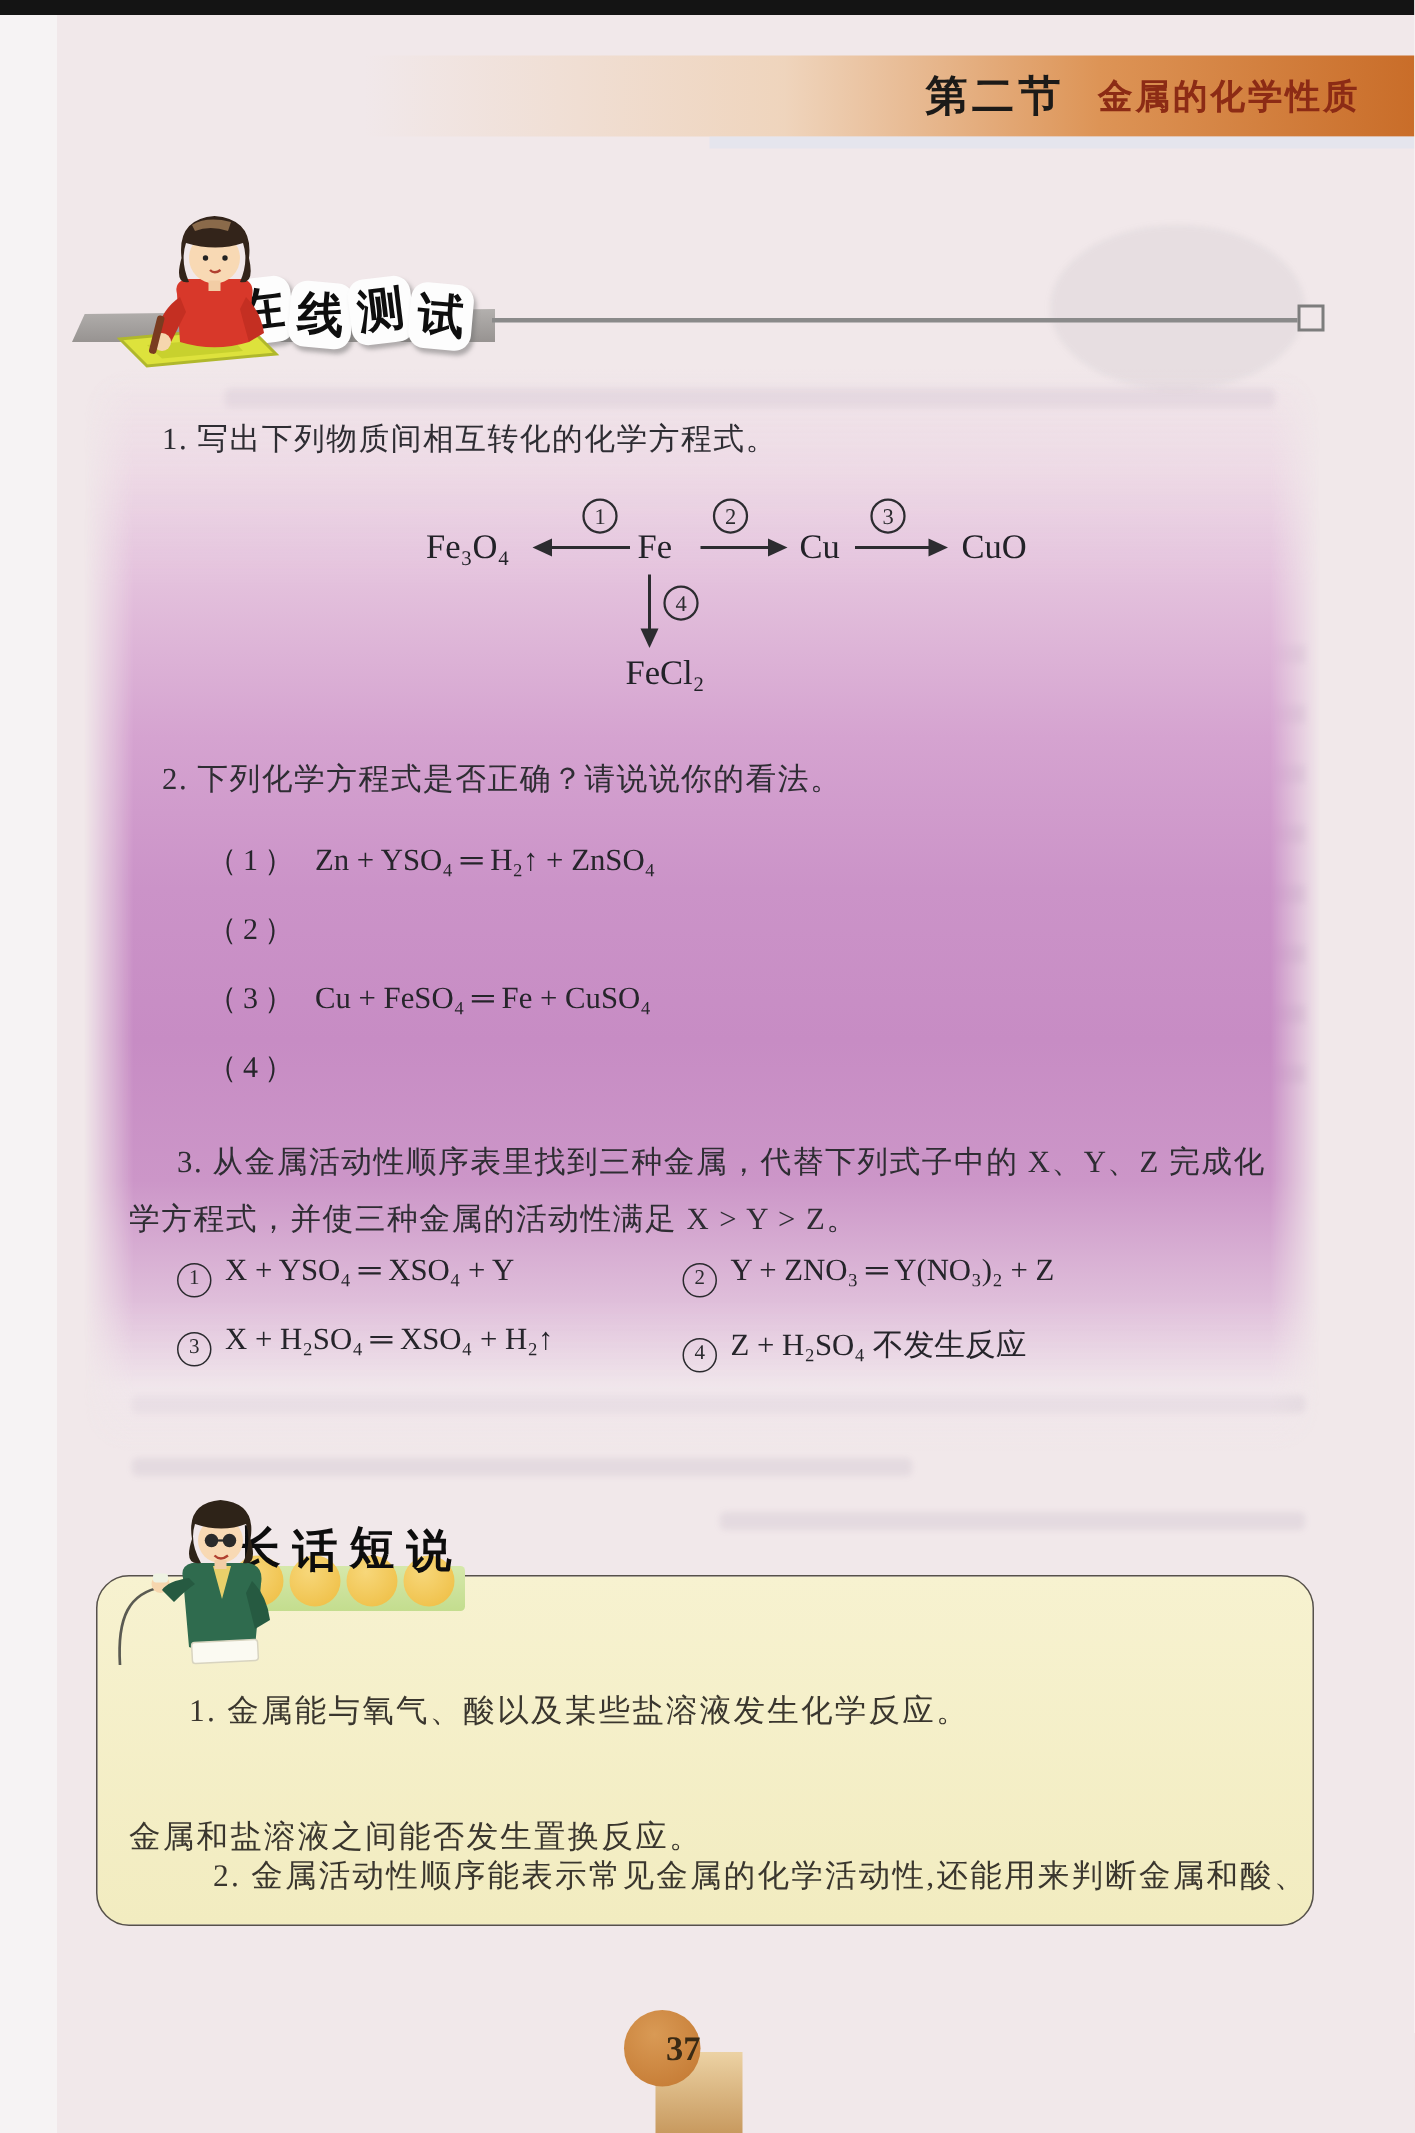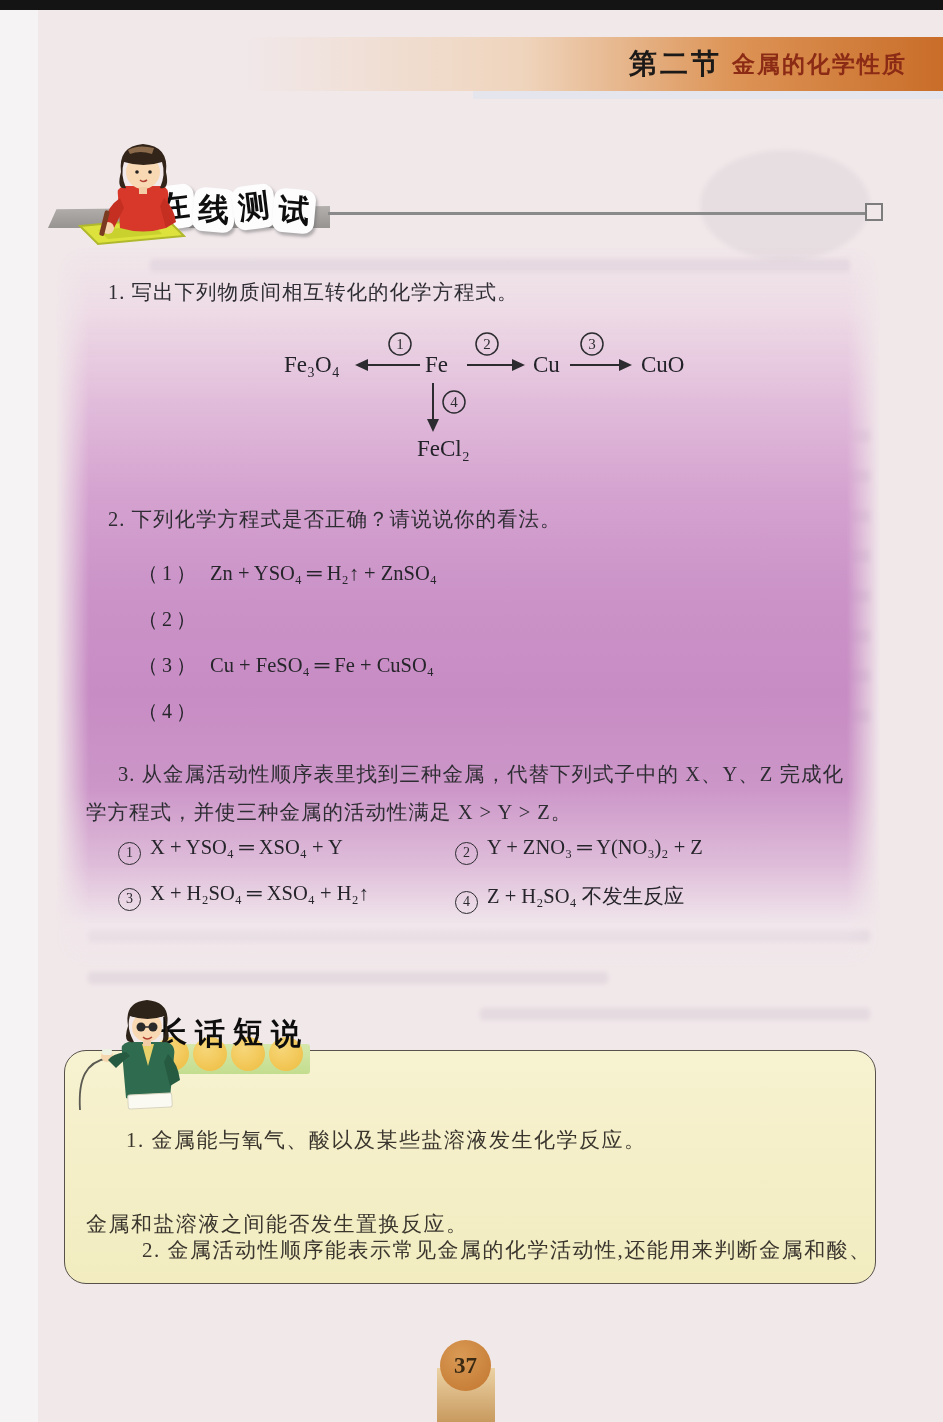--- a/index.html
+++ b/index.html
@@ -8,21 +8,21 @@
   .abs{position:absolute;}
   .top-strip{left:0;top:0;width:943px;height:10px;background:#141414;}
   .left-margin{left:0;top:10px;width:38px;height:1412px;background:#f6f3f4;}
 
   
   .header-band{right:0;top:37px;width:700px;height:54px;
     background:linear-gradient(90deg,rgba(241,233,234,0) 0%,rgba(238,202,164,.65) 40%,#dd9456 70%,#c96d29 100%);
     display:flex;align-items:center;justify-content:flex-end;padding-right:36px;box-sizing:border-box;}
   .band-underline{right:0;top:91px;width:470px;height:8px;background:rgba(219,226,238,.55);}
   .sec-label{font-family:"Liberation Sans","DejaVu Sans",sans-serif;font-weight:900;font-size:28px;color:#1c1a18;letter-spacing:3px;}
-  .sec-title{font-weight:700;font-size:23px;color:#8c2b15;margin-left:10px;letter-spacing:2px;}
+  .sec-title{font-weight:700;font-size:23px;color:#8c2b15;margin-left:22px;letter-spacing:2px;}
 
   
   .gray-bar{left:48px;top:206px;width:282px;height:22px;background:linear-gradient(180deg,#b3b0ae,#979391);
     clip-path:polygon(3% 15%,100% 0,100% 100%,0 100%);}
   .gray-line{left:328px;top:212px;width:538px;height:3px;background:#8a8a8a;}
   .end-square{left:865px;top:203px;width:14px;height:14px;border:2.5px solid #7d7d7d;background:#f1e8ea;}
   .bubble{width:42px;height:44px;background:#fdfdfd;border-radius:11px;box-shadow:2px 3px 3px rgba(110,110,110,.5);
     display:flex;align-items:center;justify-content:center;}
   .bubble span{font-family:"Liberation Sans","DejaVu Sans",sans-serif;font-weight:900;font-size:31px;color:#0e0e0e;}
   .tilt-a{transform:rotate(-7deg);} .tilt-b{transform:rotate(5deg);}
@@ -45,22 +45,22 @@
   
   .green-bar{left:142px;top:1044px;width:168px;height:30px;background:linear-gradient(180deg,#d6e8ab,#c3dd8e);border-radius:3px;}
   .gold-circle{width:34px;height:34px;border-radius:50%;background:radial-gradient(circle at 38% 32%,#f7d77a,#eebc3f);}
   .sum-char{font-family:"Liberation Sans","DejaVu Sans",sans-serif;font-weight:900;font-size:30px;color:#0d0d0d;}
   .yellow-box{left:64px;top:1050px;width:812px;height:234px;border:1.6px solid #56514a;border-radius:22px;
     background:linear-gradient(180deg,#f7f2d0,#f2ecc0);box-sizing:border-box;}
   .sum-line{font-size:21px;color:#3a362e;letter-spacing:1.5px;white-space:nowrap;}
 
   
   .ribbon{left:437px;top:1368px;width:58px;height:54px;background:linear-gradient(180deg,#ecd2a4,#c89a5f);}
-  .page-circle{left:440px;top:1340px;width:51px;height:51px;border-radius:50%;
-    background:radial-gradient(circle at 40% 32%,#d99a55,#c2762f);display:flex;align-items:center;justify-content:center;}
+  .page-circle{left:416px;top:1340px;width:51px;height:51px;border-radius:50%;
+    background:radial-gradient(circle at 40% 32%,#d99a55,#c2762f);display:flex;align-items:center;justify-content:flex-end;}
   .page-circle span{font-weight:700;font-size:23px;color:#3a2a14;}
 
   .ghost{position:absolute;filter:blur(2px);background:rgba(118,100,134,.10);border-radius:4px;}
   .ghost-lines{position:absolute;filter:blur(2px);
     background:repeating-linear-gradient(180deg,rgba(118,100,134,.10) 0 12px,transparent 12px 40px);}
 
   svg text{font-family:"Liberation Serif","DejaVu Serif",serif;}
 </style>
 </head>
 <body>

